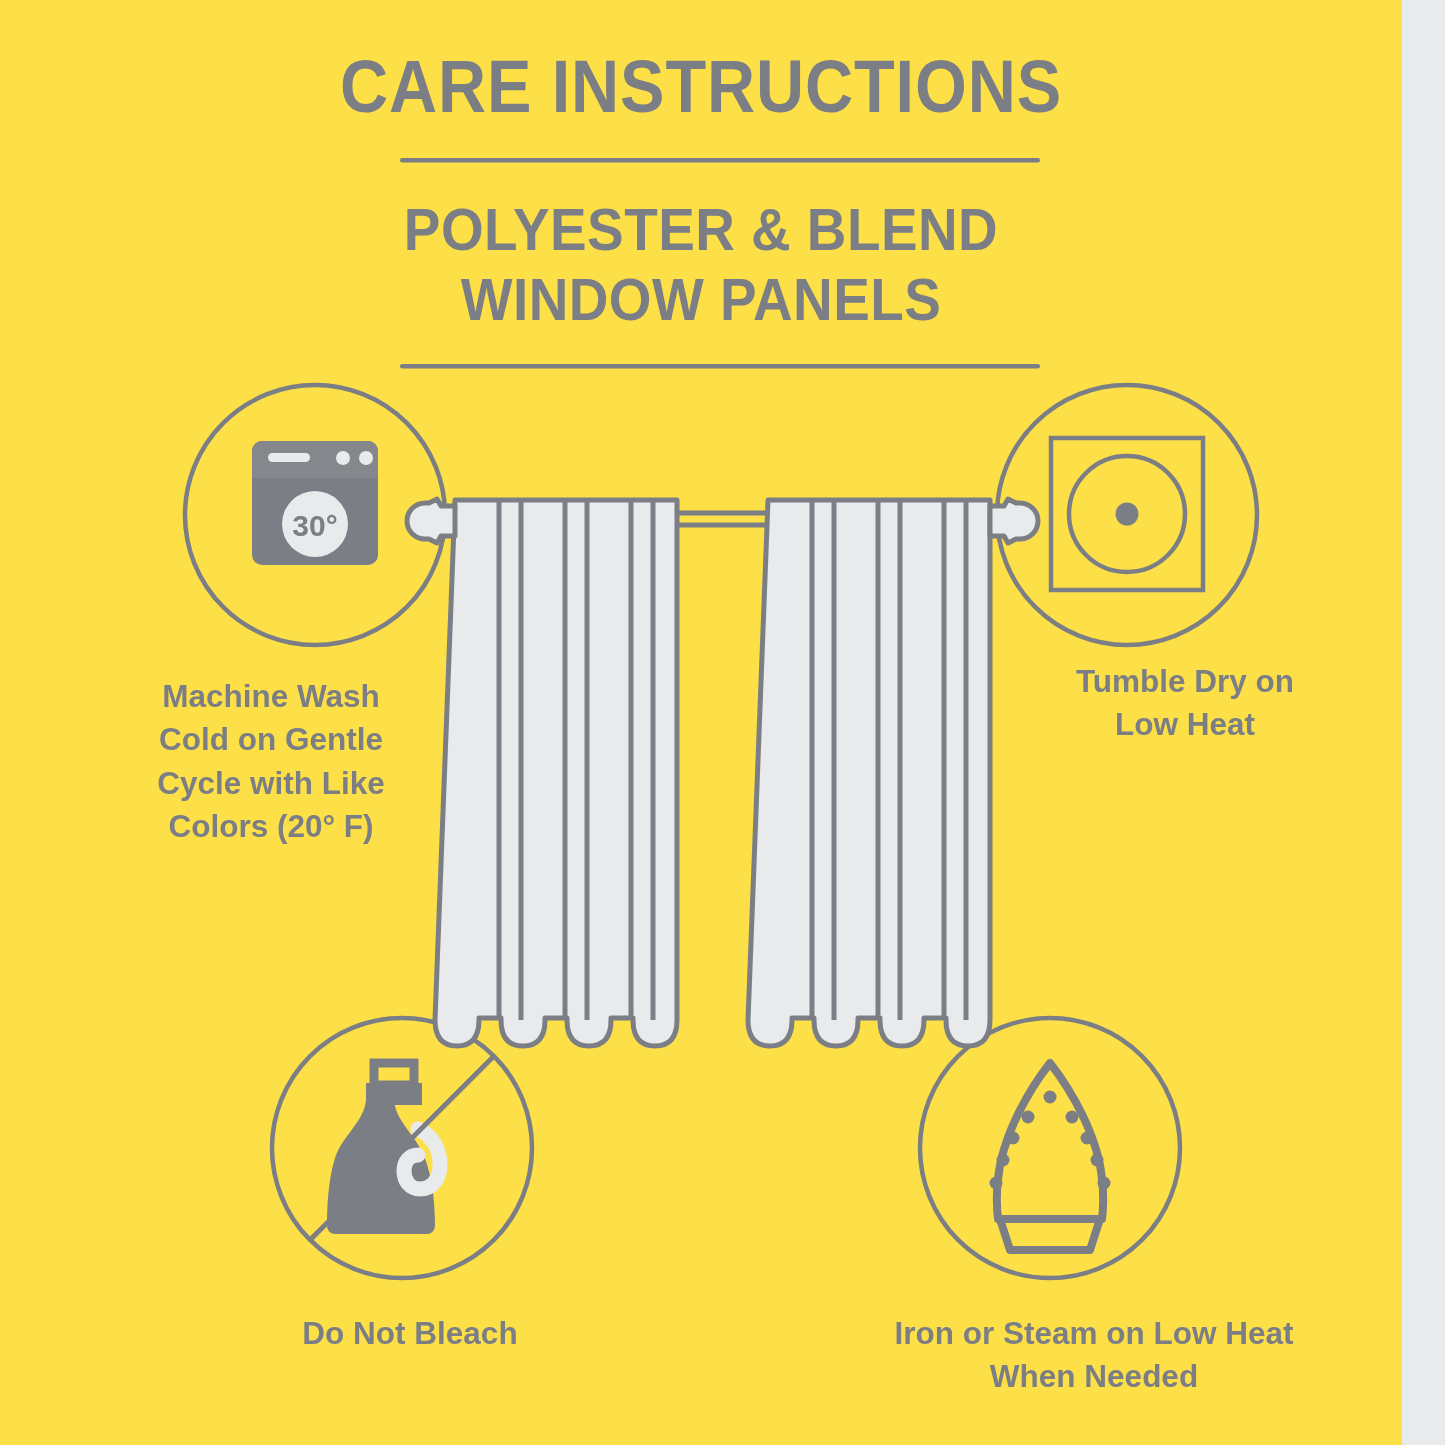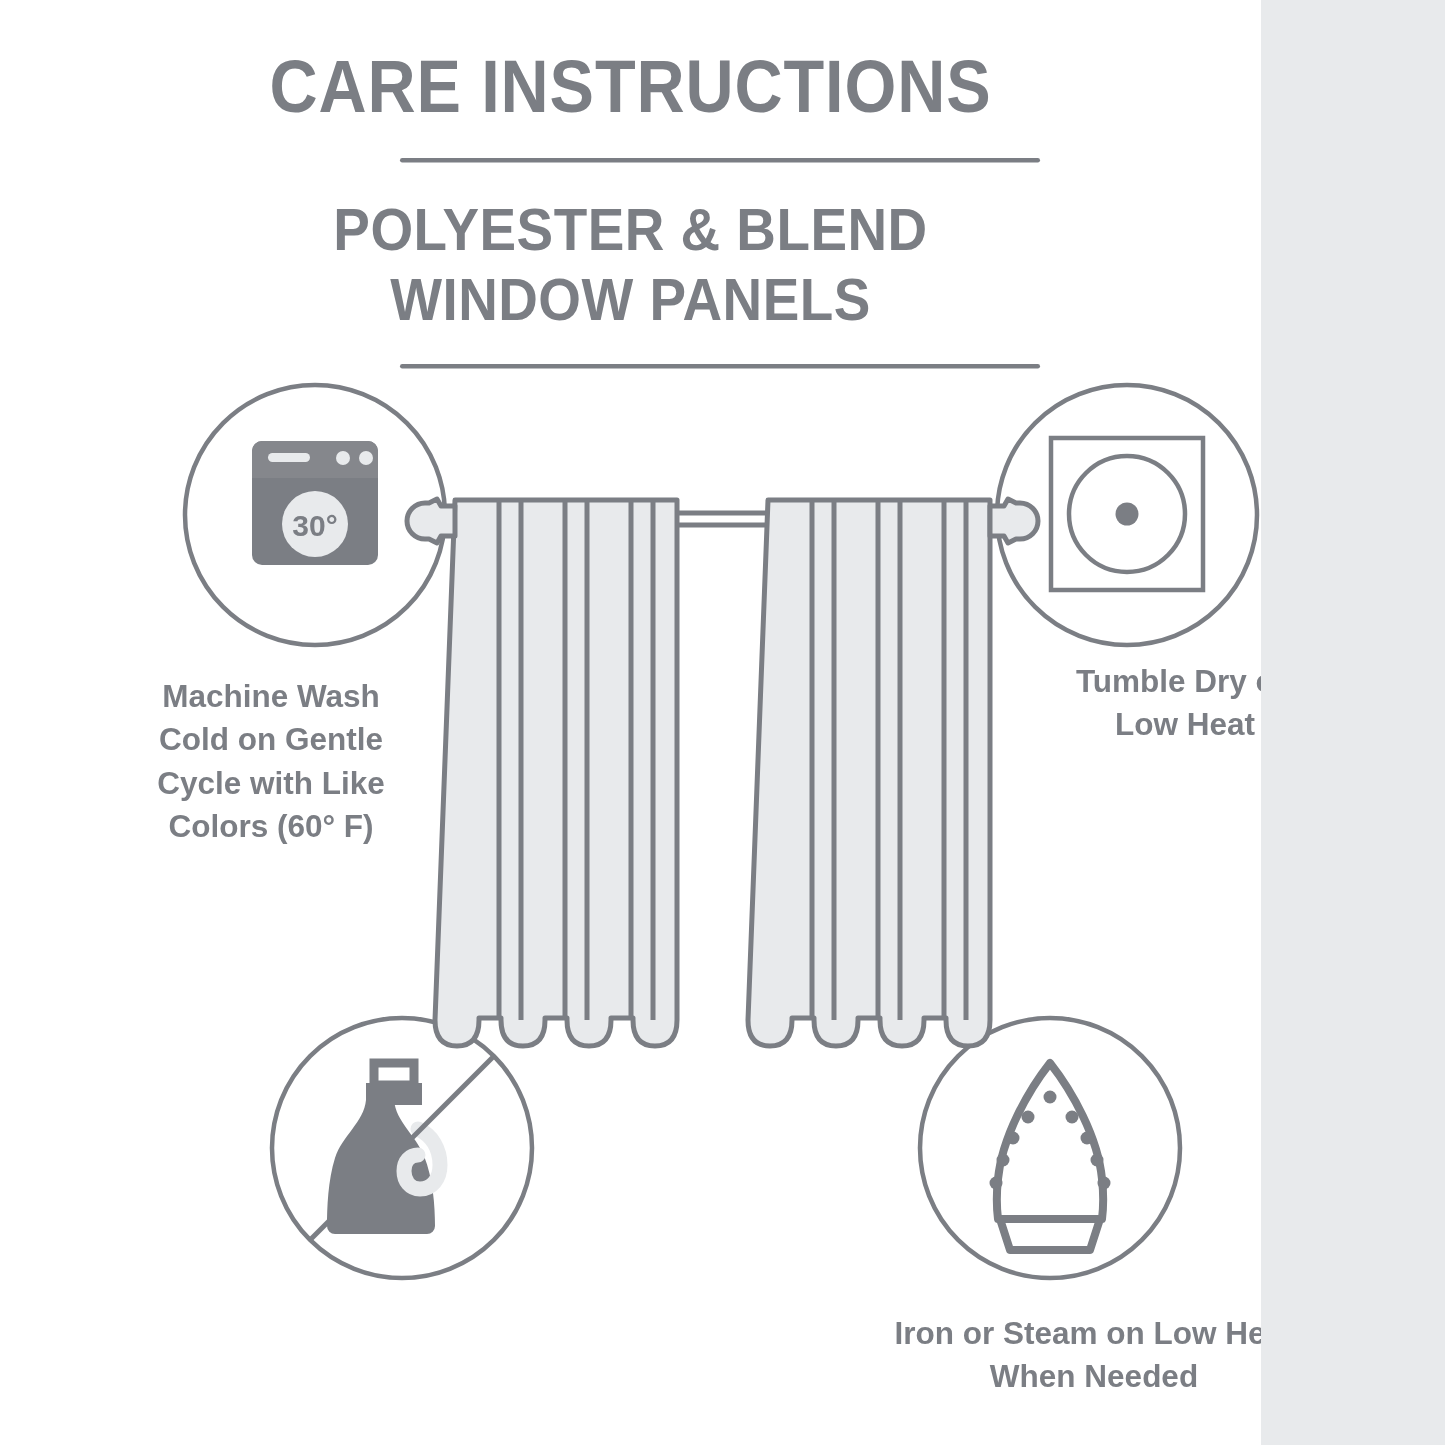--- a/index.html
+++ b/index.html
@@ -5,23 +5,23 @@
   html, body {
     margin: 0;
     padding: 0;
     background: #e8eaec;
   }
   body {
     font-family: "Liberation Sans", sans-serif;
   }
   #infographic {
     position: relative;
-    width: 1261px;
+    width: 1402px;
     height: 1445px;
-    background: #ffffff;
+    background: #fde047;
     overflow: hidden;
   }
   #infographic svg.layer {
     position: absolute;
     inset: 0;
     width: 1445px;
     height: 1445px;
   }
   .txt {
     position: absolute;
@@ -72,25 +72,26 @@
 <div id="infographic">
 
   <div class="txt" id="title-text">CARE INSTRUCTIONS</div>
 
   <div class="txt" id="subtitle-text">POLYESTER &amp; BLEND
 WINDOW PANELS</div>
 
   <div class="txt" id="label-wash">Machine Wash
 Cold on Gentle
 Cycle with Like
-Colors (60° F)</div>
+Colors (20° F)</div>
 
   <div class="txt" id="label-dry">Tumble Dry on
 Low Heat</div>
 
+  <div class="txt" id="label-bleach">Do Not Bleach</div>
 
   <div class="txt" id="label-iron">Iron or Steam on Low Heat
 When Needed</div>
 
   <svg class="layer" viewBox="0 0 1445 1445" xmlns="http://www.w3.org/2000/svg">
 
     <rect x="400" y="158" width="640" height="4.5" rx="2.2" fill="#7b7e84"></rect>
     <rect x="400" y="364" width="640" height="4.5" rx="2.2" fill="#7b7e84"></rect>
 
     <g fill="none" stroke="#7b7e84" stroke-width="4.5">

